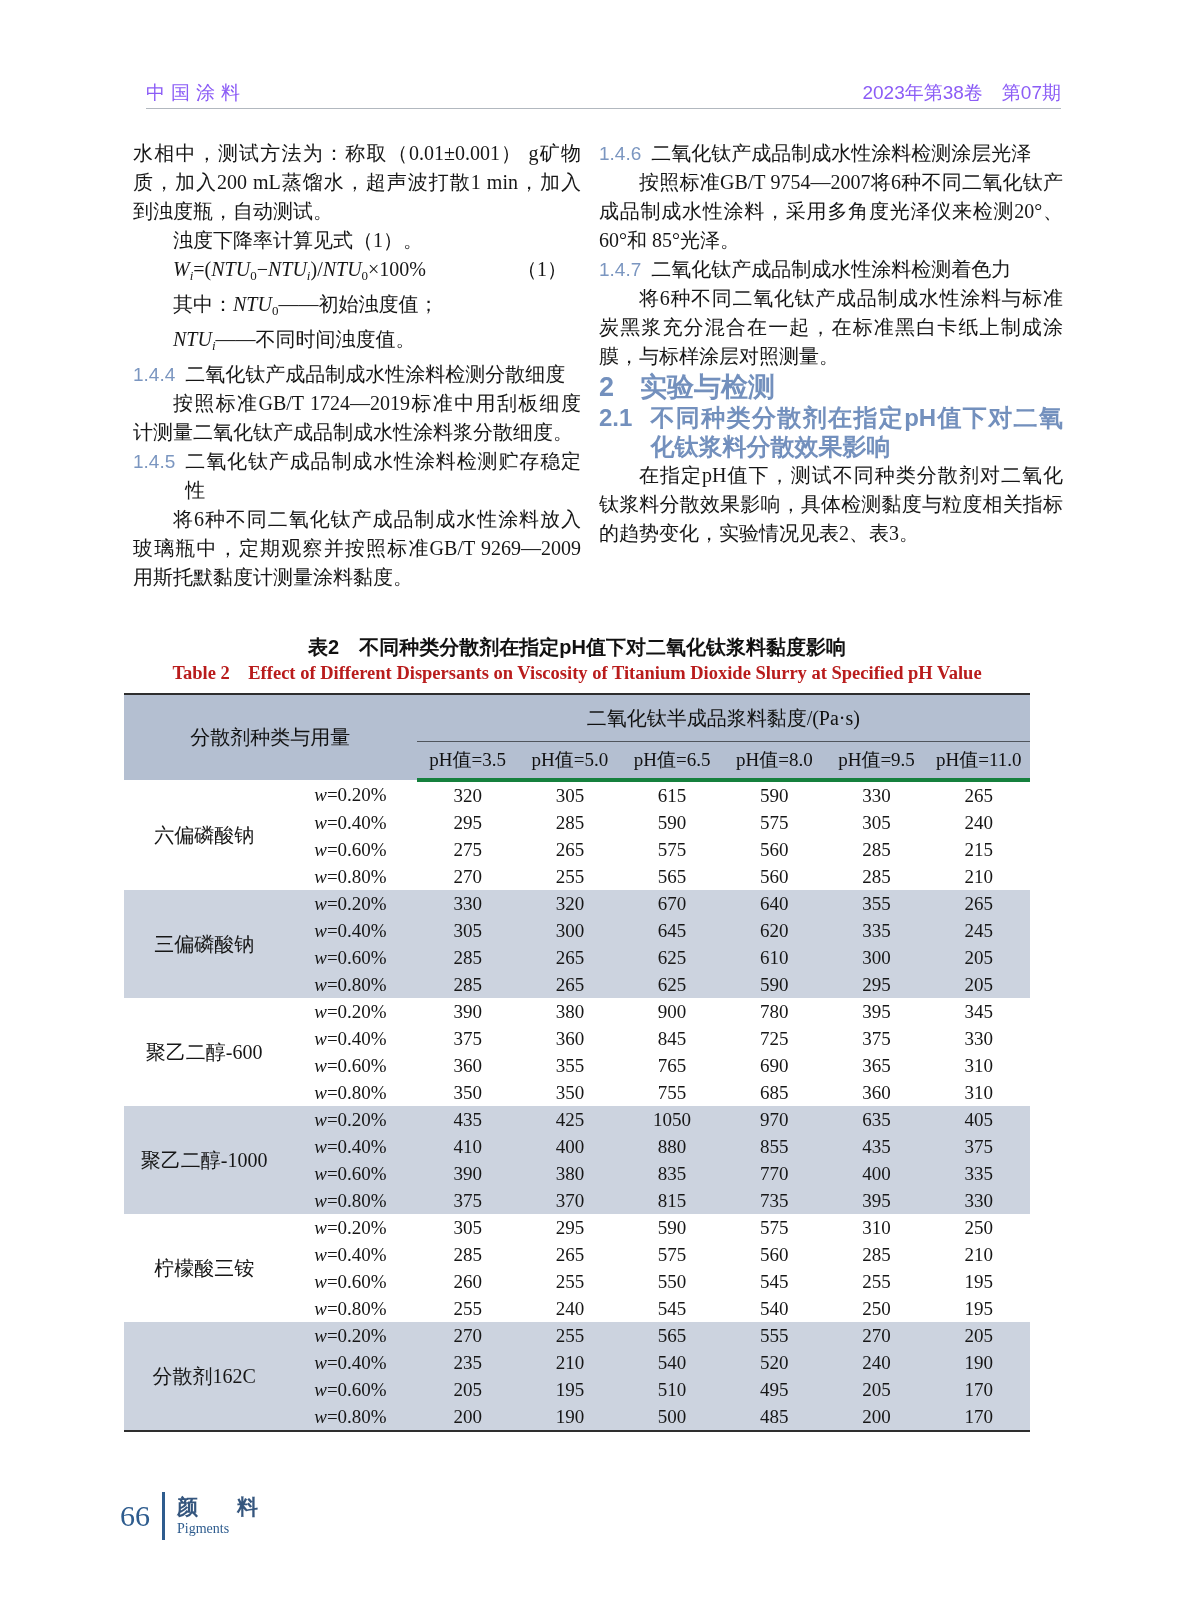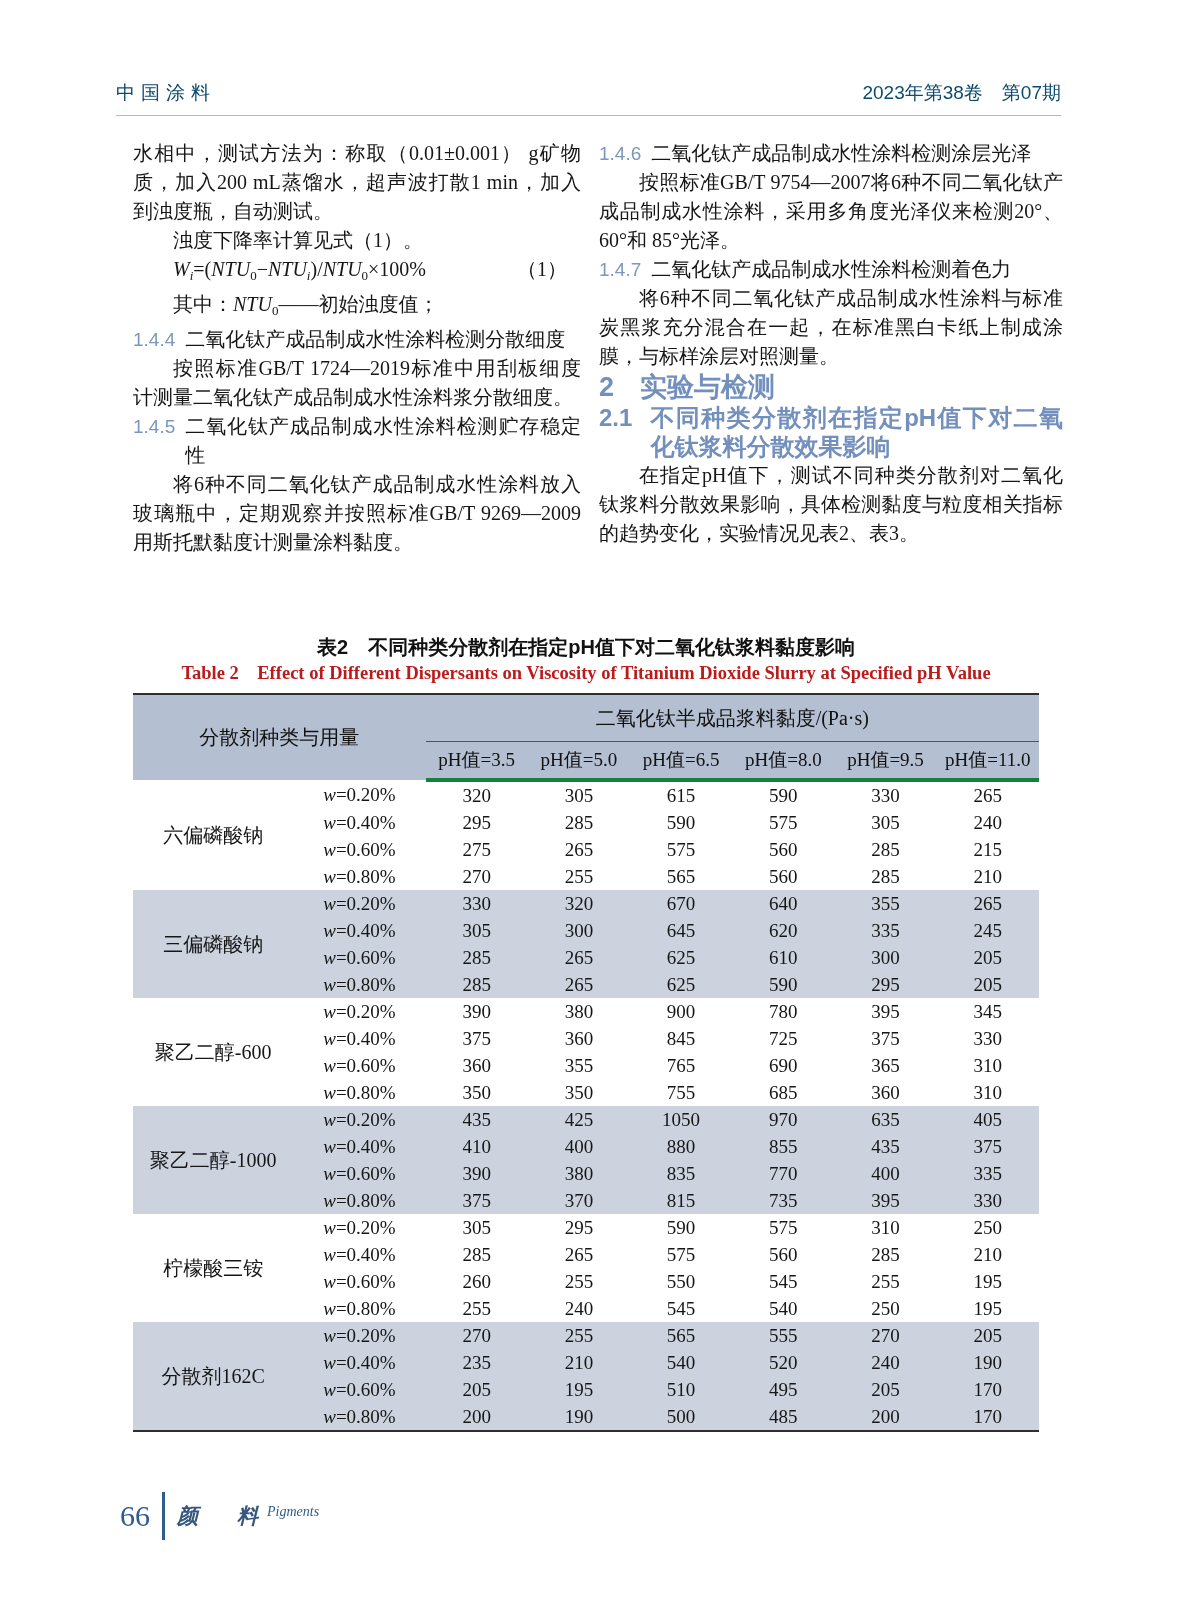--- a/index.html
+++ b/index.html
@@ -3,24 +3,24 @@
 <meta charset="utf-8">
 <style>
   html,body{margin:0;padding:0;}
   body{
     width:1187px;height:1600px;position:relative;background:#ffffff;
     font-family:"Liberation Serif","DejaVu Serif",serif;color:#161616;
     overflow:hidden;
   }
   
   .page-header{
-    position:absolute;left:116px;right:126px;top:80px;
+    position:absolute;left:146px;right:126px;top:80px;
     display:flex;justify-content:space-between;align-items:flex-end;
-    padding-bottom:9px;border-bottom:1px solid #b2b8bf;
-    color:#0c4a6e;font-size:19px;
+    padding-bottom:2px;border-bottom:1px solid #b2b8bf;
+    color:#8b5cf6;font-size:19px;
     font-family:"Liberation Sans","DejaVu Sans",sans-serif;
   }
   .page-header .journal{letter-spacing:6px;}
   
   .col{position:absolute;top:139px;font-size:20px;line-height:29px;text-align:justify;}
   .col-left{left:133px;width:448px;}
   .col-right{left:599px;width:464px;}
   .col p{margin:0;}
   p.indent{text-indent:2em;}
   
@@ -41,21 +41,21 @@
   .h3 .num{flex:0 0 auto;margin-right:18px;}
   .h3 .ttl{flex:1;}
   
   .formula{display:flex;text-indent:0;padding-left:2em;}
   .formula .eqnum{margin-left:auto;margin-right:14px;}
   .italic{font-style:italic;}
   .sub{font-size:13px;vertical-align:-4px;}
   .italic-sub{font-style:italic;font-size:13px;vertical-align:-4px;}
   .wline{padding-left:2em;}
   
-  .table-wrap{position:absolute;left:133px;top:634px;width:906px;}
+  .table-wrap{position:absolute;left:124px;top:634px;width:906px;}
   .tbl-title-cn{
     text-align:center;font-family:"Liberation Sans","DejaVu Sans",sans-serif;
     font-weight:bold;font-size:20px;line-height:26px;margin:0;color:#111;
   }
   .tbl-title-en{
     text-align:center;font-weight:bold;font-size:18.5px;line-height:27px;margin:0 0 6px 0;color:#b91c1c;
   }
   table.viscosity{
     border-collapse:collapse;table-layout:fixed;width:906px;
     border-top:2px solid #2e2e2e;border-bottom:2px solid #2e2e2e;
@@ -71,41 +71,42 @@
   th.group-left{height:79px;}
   th.val-head{height:44px;border-bottom:1px solid #50555c;}
   tr.ph-row th{height:34px;font-size:19px;border-bottom:4px solid #15803d;}
   tbody td{height:27px;text-align:center;vertical-align:middle;padding:0;}
   tbody td.name-cell{font-size:20px;}
   tr.shaded td{background:#ccd3df;}
   
   .footer{position:absolute;left:120px;top:1492px;display:flex;align-items:center;}
   .footer .page-num{font-size:30px;color:#2e5c8e;margin-right:12px;}
   .footer .bar{width:3px;height:48px;background:#2e5c8e;margin-right:12px;}
-  .footer .sec{display:flex;flex-direction:row;justify-content:flex-start;font-style:italic;}
+  .footer .sec{display:flex;flex-direction:column;justify-content:flex-start;}
   .footer .sec-cn{font-size:21px;font-weight:bold;color:#35567e;letter-spacing:9px;
     font-family:"Liberation Sans","DejaVu Sans",sans-serif;line-height:26px;}
   .footer .sec-en{font-size:14px;color:#2e5c8e;line-height:18px;}
 </style>
 </head>
 <body>
 
 <div class="page-header">
   <span class="journal">中国涂料</span>
   <span class="issue">2023年第38卷　第07期</span>
 </div>
 
 <div class="col col-left">
   <p>水相中，测试方法为：称取（0.01±0.001） g矿物质，加入200 mL蒸馏水，超声波打散1 min，加入到浊度瓶，自动测试。</p>
   <p class="indent">浊度下降率计算见式（1）。</p>
   <p class="formula">
       <span class="expr"><span class="italic">W</span><span class="italic-sub">i</span><span>=(</span><span class="italic">NTU</span><span class="sub">0</span><span>−</span><span class="italic">NTU</span><span class="italic-sub">i</span><span>)/</span><span class="italic">NTU</span><span class="sub">0</span><span>×100%</span></span>
       <span class="eqnum">（1）</span>
     </p>
   <p class="wline"><span>其中：</span><span class="italic">NTU</span><span class="sub">0</span><span>——初始浊度值；</span></p>
+  <p class="wline"><span class="italic">NTU</span><span class="italic-sub">i</span><span>——不同时间浊度值。</span></p>
   <p class="h4">
       <span class="num">1.4.4</span>
       <span class="ttl">二氧化钛产成品制成水性涂料检测分散细度</span>
     </p>
   <p class="indent">按照标准GB/T 1724—2019标准中用刮板细度计测量二氧化钛产成品制成水性涂料浆分散细度。</p>
   <p class="h4">
       <span class="num">1.4.5</span>
       <span class="ttl">二氧化钛产成品制成水性涂料检测贮存稳定性</span>
     </p>
   <p class="indent">将6种不同二氧化钛产成品制成水性涂料放入玻璃瓶中，定期观察并按照标准GB/T 9269—2009用斯托默黏度计测量涂料黏度。</p>

